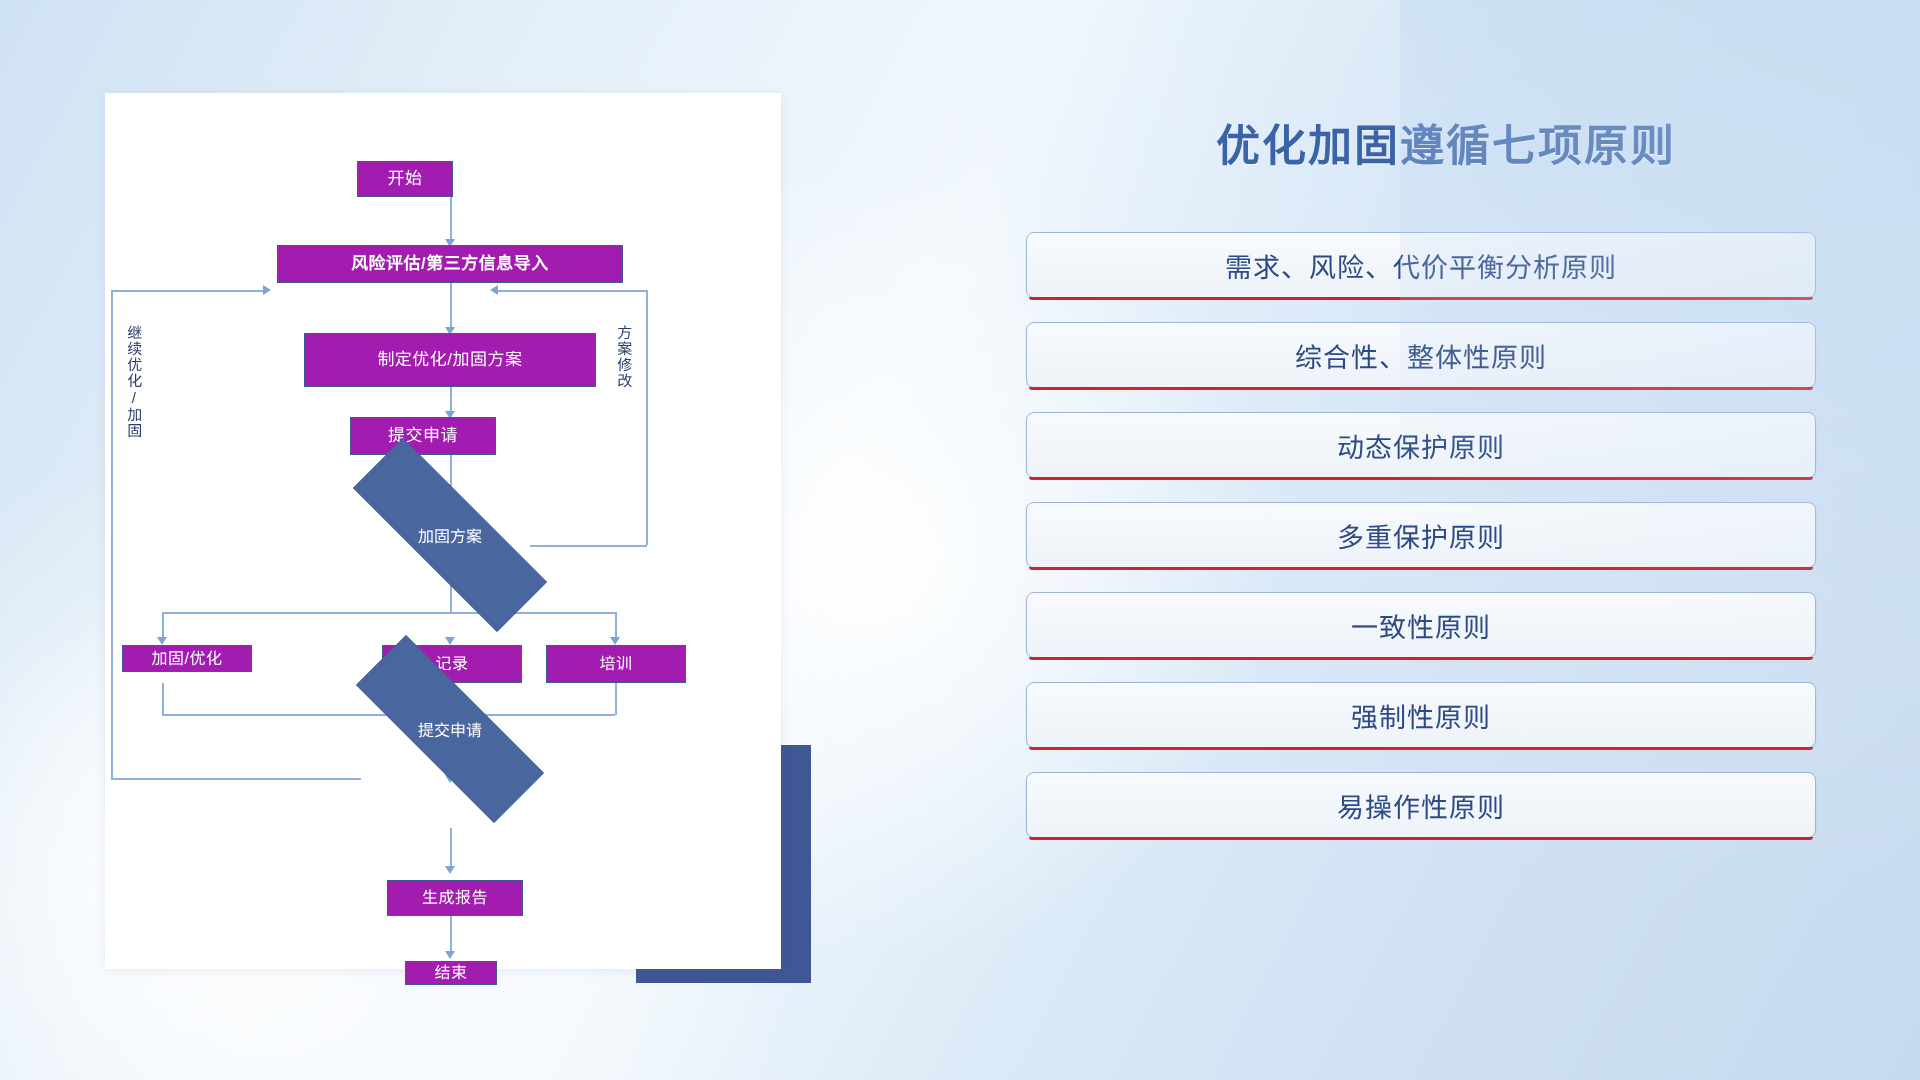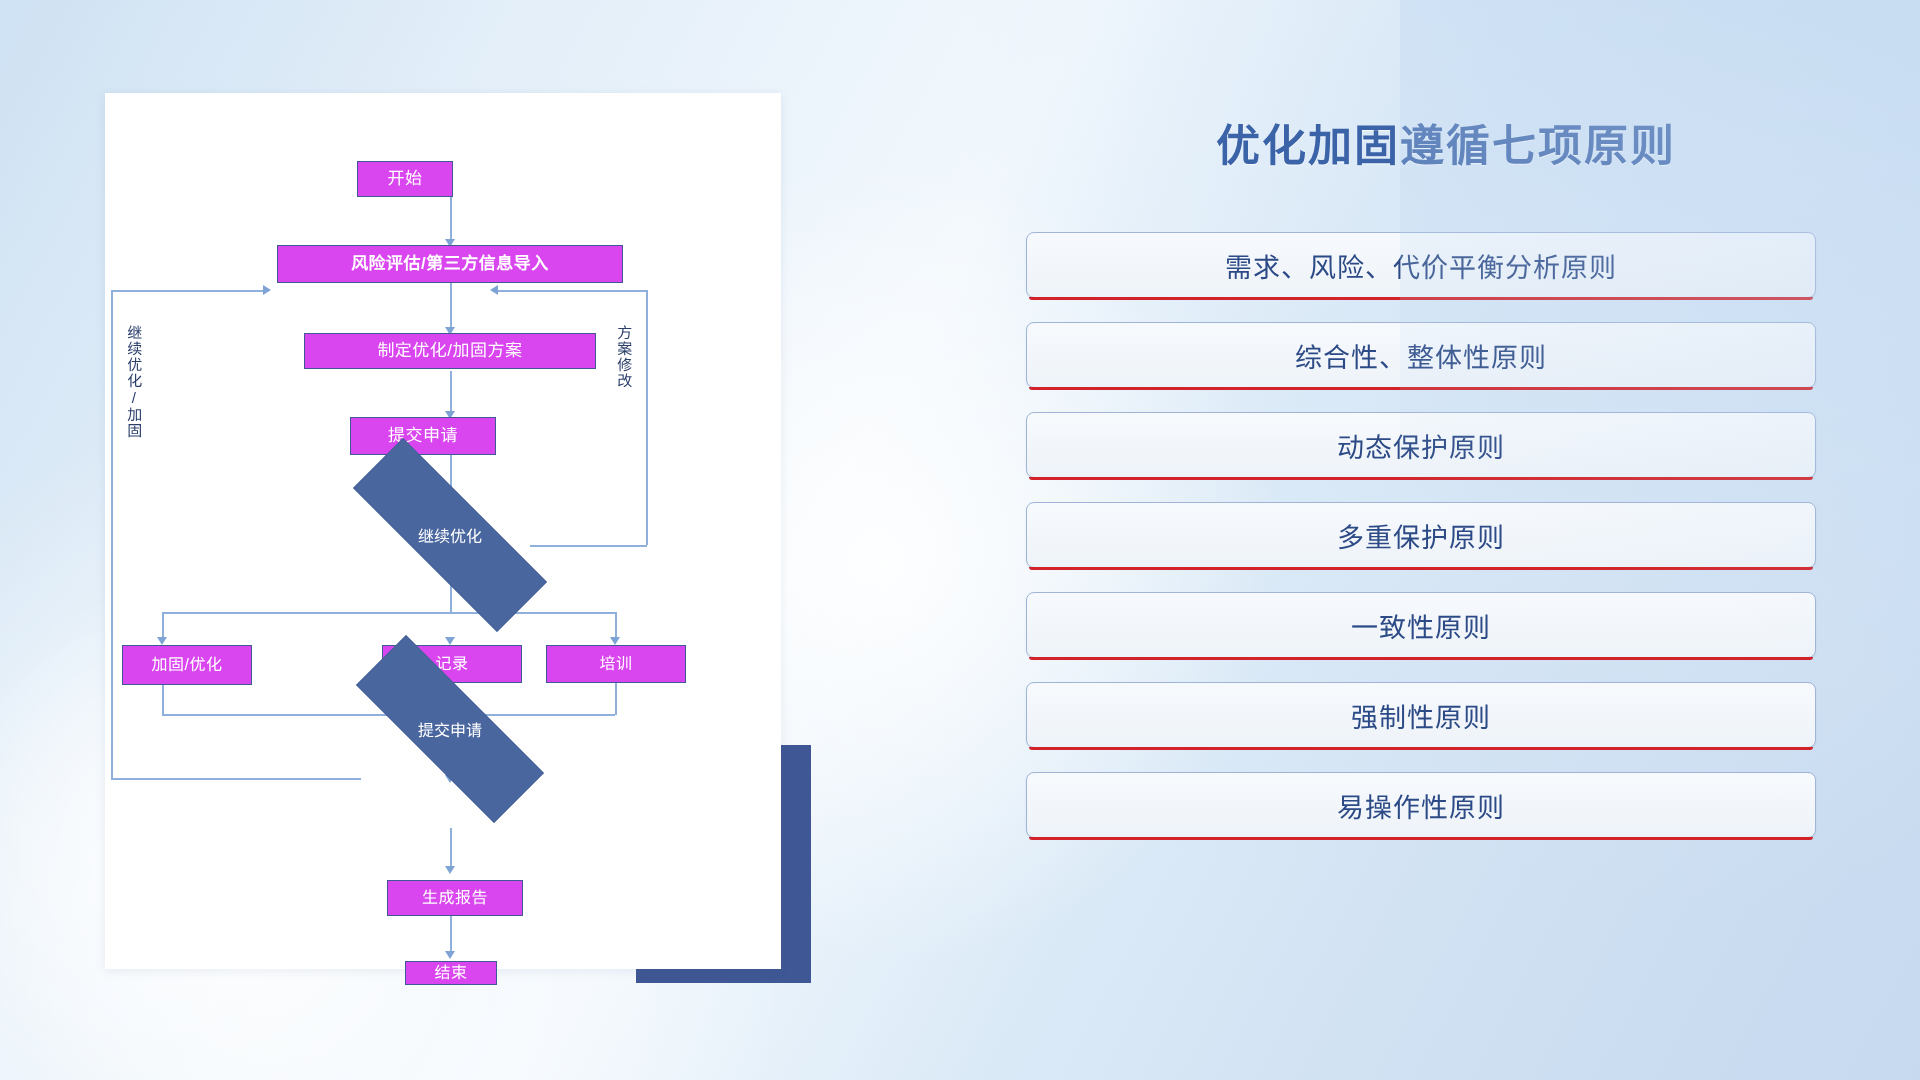--- a/index.html
+++ b/index.html
@@ -74,21 +74,21 @@
   .node {
     position: absolute;
     box-sizing: border-box;
     color: #ffffff;
     font-size: 17px;
     line-height: 1.2;
     display: flex;
     align-items: center;
     justify-content: center;
     text-align: center;
-    background: #d946ef;
+    background: #a21caf;
     border: 1px solid #3f5a92;
     letter-spacing: 0.5px;
     white-space: nowrap;
   }
   .node.sm { font-size: 16px; }
 
   .diamond-wrap {
     position: absolute;
     display: flex;
     align-items: center;
@@ -255,30 +255,30 @@
 
       <div class="ln v" style="left:541px; top:197px; height:255px;"></div>
       <div class="ln h" style="left:425px; top:452px; width:117px;"></div>
       <div class="ln h" style="left:390px; top:197px; width:152px;"></div>
       <div class="arw left" style="left:385px; top:192px;"></div>
 
       <div class="node" style="left:252px; top:68px; width:96px; height:36px;">开始</div>
 
       <div class="node" style="left:172px; top:152px; width:346px; height:38px;font-weight:bold;">风险评估/第三方信息导入</div>
 
-      <div class="node" style="left:199px; top:240px; width:292px; height:36px;">制定优化/加固方案</div>
+      <div class="node" style="left:199px; top:240px; width:292px; height:54px;">制定优化/加固方案</div>
 
       <div class="node" style="left:245px; top:324px; width:146px; height:38px;">提交申请</div>
 
       <div class="diamond-wrap" style="left:201px; top:392px; width:288px; height:100px;">
         <div class="diamond-shape"></div>
-        <span>继续优化</span>
+        <span>加固方案</span>
       </div>
 
-      <div class="node sm" style="left:17px; top:552px; width:130px; height:40px;text-align:right;">加固/优化</div>
+      <div class="node sm" style="left:17px; top:552px; width:130px; height:27px;text-align:right;">加固/优化</div>
 
       <div class="node sm" style="left:277px; top:552px; width:140px; height:38px;">记录</div>
 
       <div class="node sm" style="left:441px; top:552px; width:140px; height:38px;">培训</div>
 
       <div class="diamond-wrap" style="left:207px; top:584px; width:276px; height:100px; top:586px;">
         <div class="diamond-shape"></div>
         <span>提交申请</span>
       </div>
 

